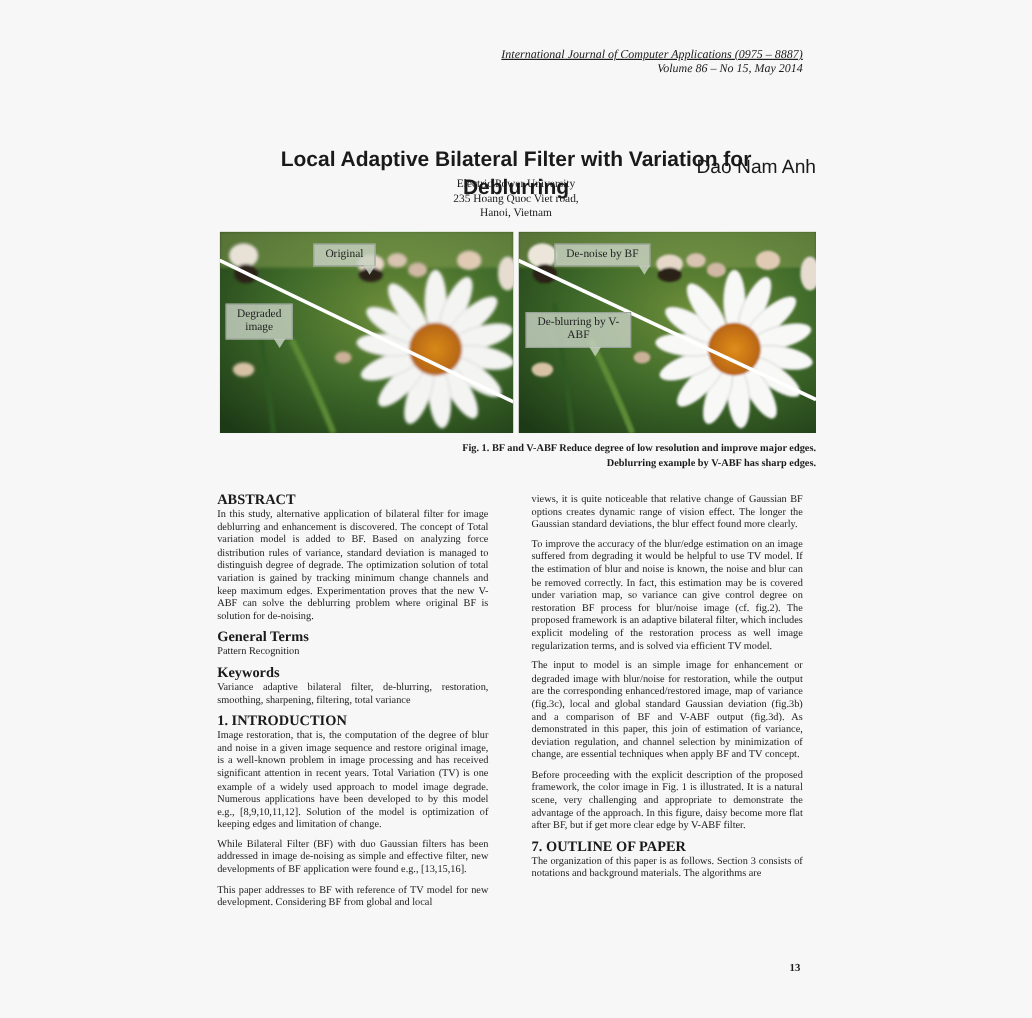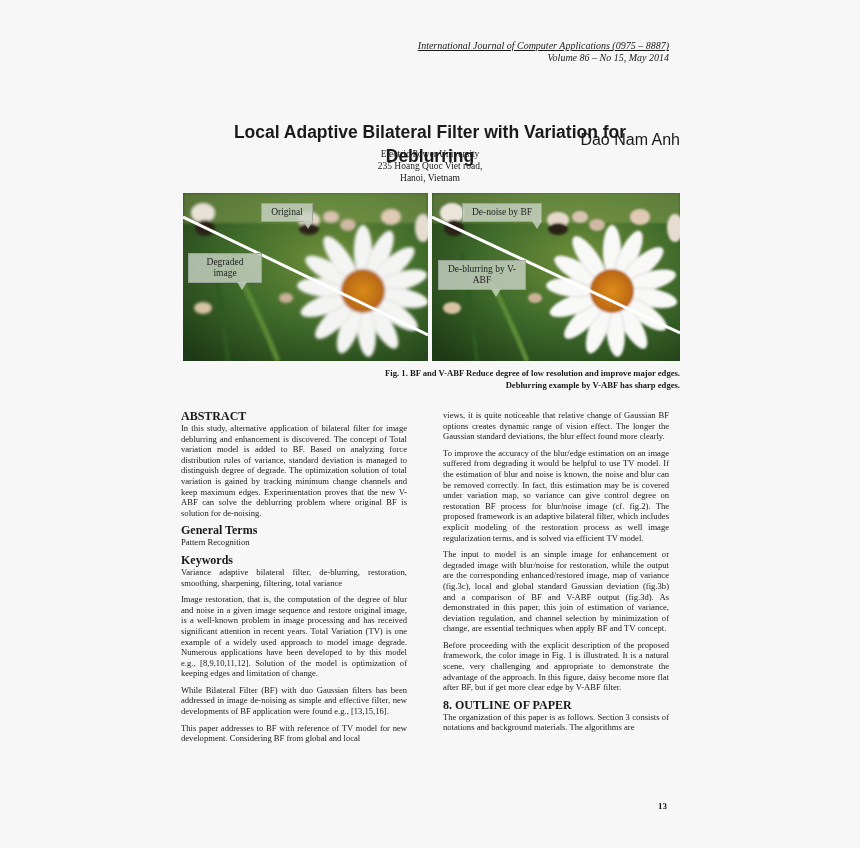--- a/index.html
+++ b/index.html
@@ -95,21 +95,21 @@
         <ellipse cx="0" cy="-40" rx="9" ry="26" transform="rotate(300)"></ellipse>
         <ellipse cx="0" cy="-40" rx="9" ry="26" transform="rotate(325)"></ellipse>
       </g>
       <circle cx="0" cy="0" r="22" fill="url(#ctr)"></circle>
     </g>
     <line x1="0" y1="24" x2="245" y2="142" stroke="#ffffff" stroke-width="3"></line>
   </svg>
   <div class="callout" style="left:32px;top:10px;width:52px;margin-left:46px;">
     <span>Original</span>
   </div>
-  <div class="callout" style="left:5px;top:60px;width:74px;">
+  <div class="callout" style="left:5px;top:60px;width:56px;">
     <span>Degraded image</span>
   </div>
 </div>
 
 <div class="abs fig fig-right">
   <svg class="photo" width="248" height="168" viewBox="0 0 248 168">
     <defs>
       <radialGradient id="bgR" cx="60%" cy="40%" r="80%">
         <stop offset="0" stop-color="#6f8f3a"></stop>
         <stop offset="0.5" stop-color="#3f6a2a"></stop>
@@ -173,27 +173,28 @@
   <div>Deblurring example by V-ABF has sharp edges.</div>
 </div>
 
 <div class="abs col col-left">
   <h2>ABSTRACT</h2>
   <p>In this study, alternative application of bilateral filter for image deblurring and enhancement is discovered. The concept of Total variation model is added to BF. Based on analyzing force distribution rules of variance, standard deviation is managed to distinguish degree of degrade. The optimization solution of total variation is gained by tracking minimum change channels and keep maximum edges. Experimentation proves that the new V-ABF can solve the deblurring problem where original BF is solution for de-noising.</p>
   <h2 class="hsec">General Terms</h2>
   <p>Pattern Recognition</p>
   <h2 class="hsec">Keywords</h2>
   <p>Variance adaptive bilateral filter, de-blurring, restoration, smoothing, sharpening, filtering, total variance</p>
+  <h2 class="hsec">1. INTRODUCTION</h2>
   <p>Image restoration, that is, the computation of the degree of blur and noise in a given image sequence and restore original image, is a well-known problem in image processing and has received significant attention in recent years. Total Variation (TV) is one example of a widely used approach to model image degrade. Numerous applications have been developed to by this model e.g., [8,9,10,11,12]. Solution of the model is optimization of keeping edges and limitation of change.</p>
   <p>While Bilateral Filter (BF) with duo Gaussian filters has been addressed in image de-noising as simple and effective filter, new developments of BF application were found e.g., [13,15,16].</p>
   <p>This paper addresses to BF with reference of TV model for new development. Considering BF from global and local</p>
 </div>
 
 <div class="abs col col-right">
   <p>views, it is quite noticeable that relative change of Gaussian BF options creates dynamic range of vision effect. The longer the Gaussian standard deviations, the blur effect found more clearly.</p>
   <p>To improve the accuracy of the blur/edge estimation on an image suffered from degrading it would be helpful to use TV model. If the estimation of blur and noise is known, the noise and blur can be removed correctly. In fact, this estimation may be is covered under variation map, so variance can give control degree on restoration BF process for blur/noise image (cf. fig.2). The proposed framework is an adaptive bilateral filter, which includes explicit modeling of the restoration process as well image regularization terms, and is solved via efficient TV model.</p>
   <p>The input to model is an simple image for enhancement or degraded image with blur/noise for restoration, while the output are the corresponding enhanced/restored image,  map of variance (fig.3c), local and global standard Gaussian deviation (fig.3b) and a comparison of BF and V-ABF output (fig.3d). As demonstrated in this paper, this join of estimation of variance, deviation regulation, and channel selection by minimization of change, are essential techniques when apply BF and TV concept.</p>
   <p>Before proceeding with the explicit description of the proposed framework, the color image in Fig. 1 is illustrated. It is a natural scene, very challenging and appropriate to demonstrate the advantage of the approach. In this figure, daisy become more flat after BF, but if get more clear edge by V-ABF filter.</p>
-  <h2 class="hsec">8. OUTLINE OF PAPER</h2>
+  <h2 class="hsec">7. OUTLINE OF PAPER</h2>
   <p>The organization of this paper is as follows. Section 3 consists of notations and background materials. The algorithms are</p>
 </div>
 
 <div class="abs pagenum">13</div>
 
 </body></html>

